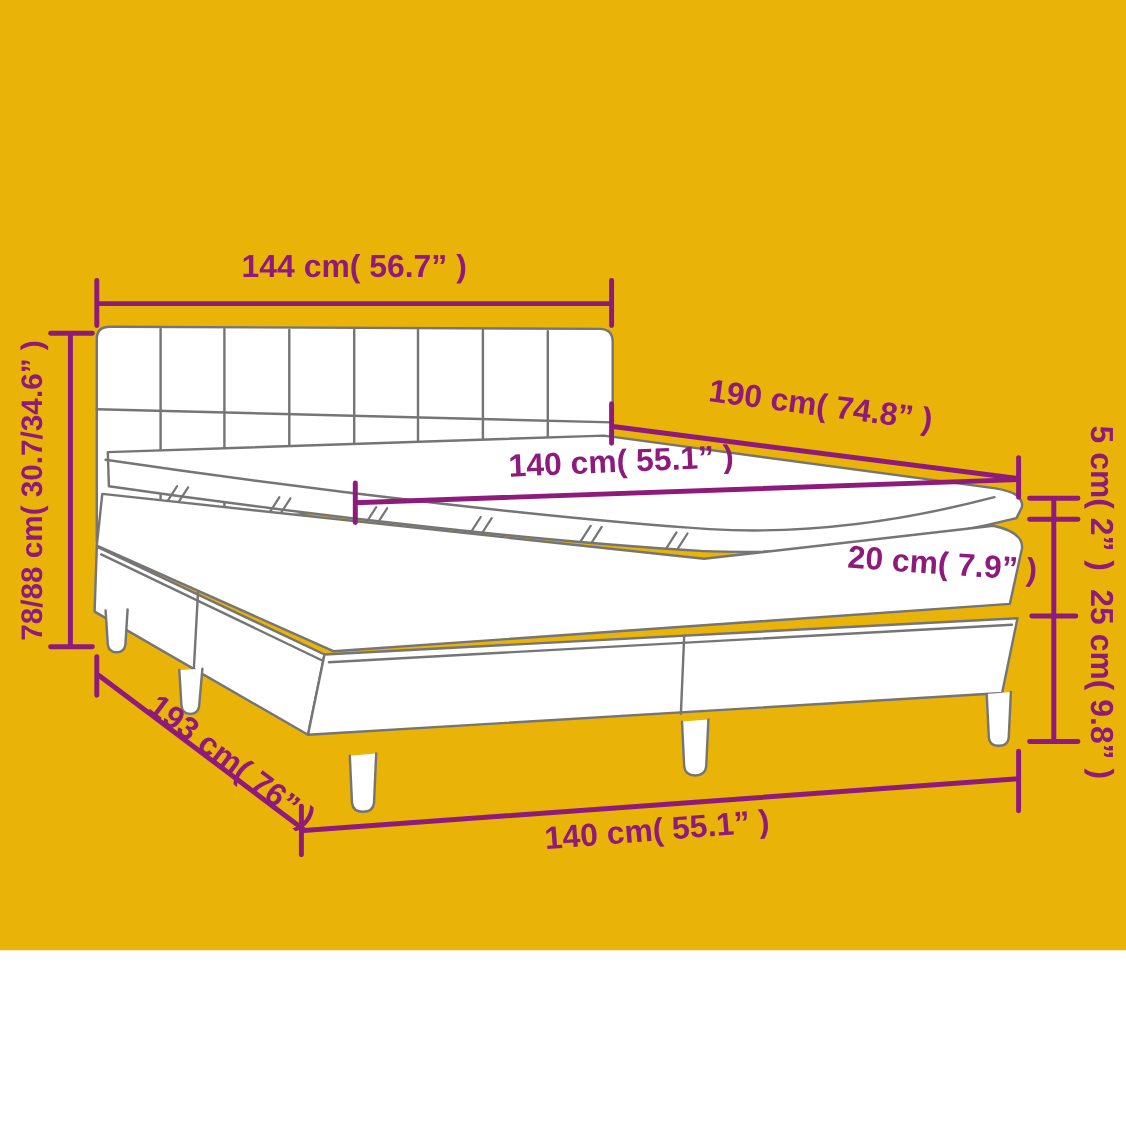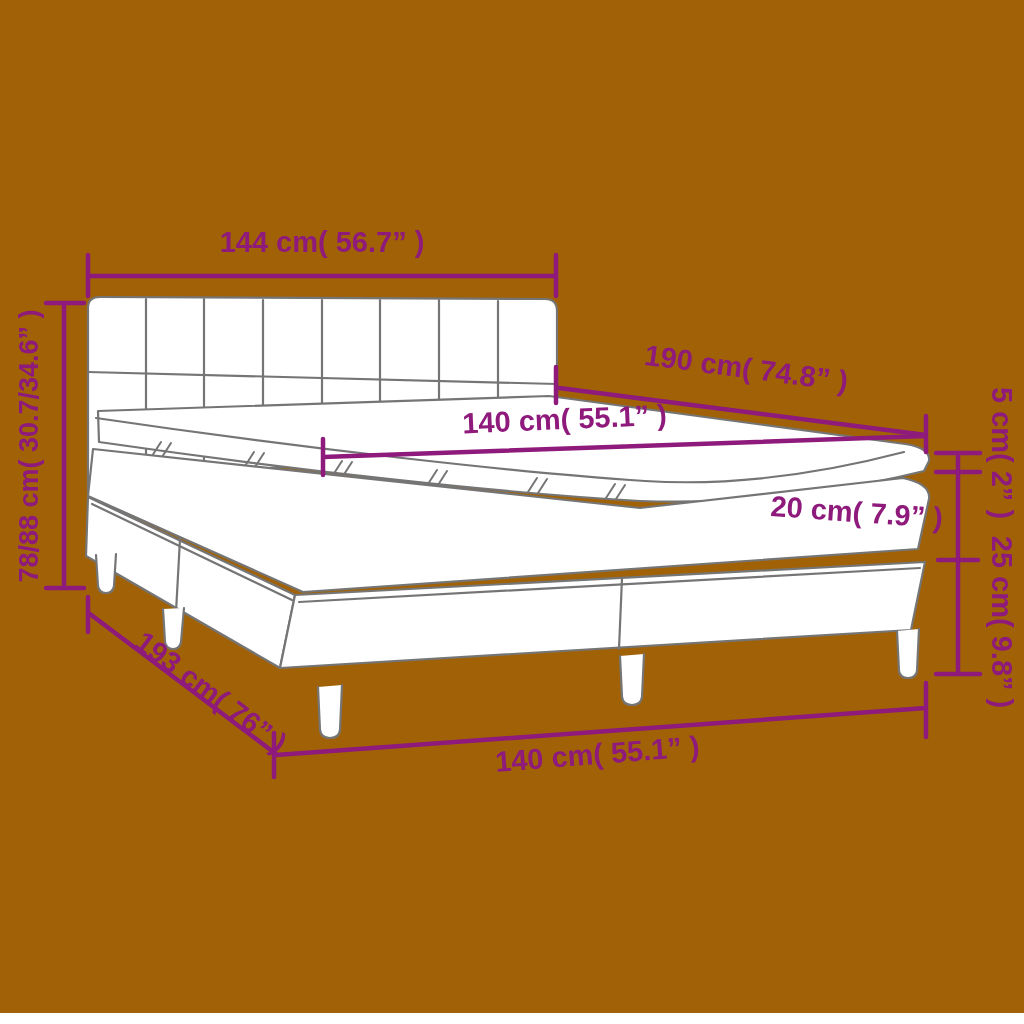--- a/index.html
+++ b/index.html
@@ -1,16 +1,16 @@
 <!DOCTYPE html>
 <html><head>
 <meta charset="utf-8">
 <style>
   html,body{margin:0;padding:0;background:#ffffff;}
-  .stage{width:1024px;height:1013px;background:#a16207;position:relative;overflow:hidden;}
+  .stage{width:1024px;height:864px;background:#eab308;position:relative;overflow:hidden;}
   svg{display:block;}
   .dim-text{font-family:"Liberation Sans",sans-serif;font-weight:bold;font-size:29px;fill:#8E1A7B;}
   .dim-text.small{font-size:27px;}
 </style>
 </head>
 <body>
 
 <div class="stage">
 <svg width="1024" height="1024" viewBox="0 0 1024 1024">
 

